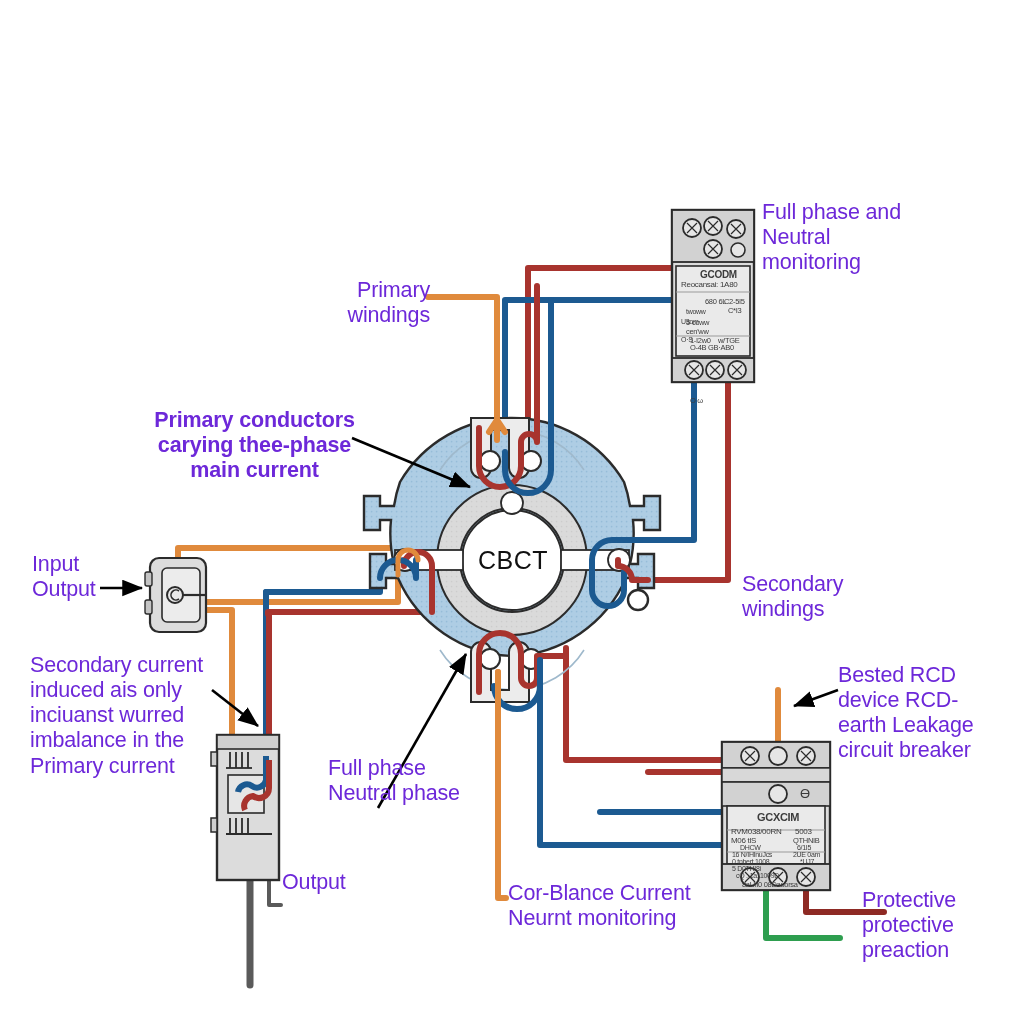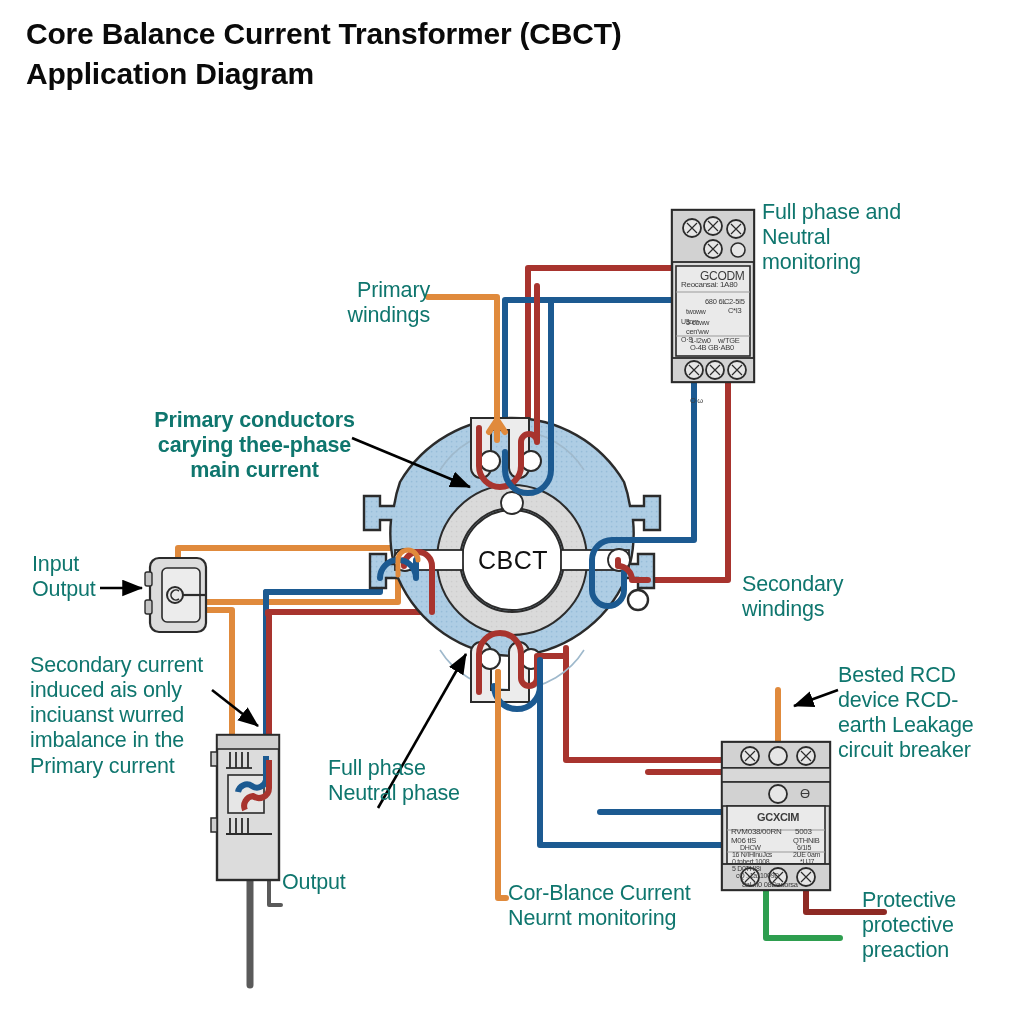--- a/index.html
+++ b/index.html
@@ -23,21 +23,21 @@
     line-height:1.34;
     letter-spacing:-0.2px;
     color:#0a0a0a;
     white-space:pre-line;
   }
 
   .lbl{
     position:absolute;
     font-size:21.5px;
     line-height:1.17;
-    color:#0f766e;
+    color:#6d28d9;
     white-space:pre-line;
     letter-spacing:-0.15px;
   }
   .lbl.c{text-align:center;}
   .lbl.r{text-align:right;}
   .lbl.l{text-align:left;}
 
   .corelabel{
     position:absolute;
     font-size:25px;
@@ -52,22 +52,20 @@
     letter-spacing:-0.3px;
     white-space:nowrap;
     transform-origin:left top;
   }
 </style>
 </head>
 <body>
 
 <div id="stage">
 
-  <div class="title">Core Balance Current Transformer (CBCT)
-Application Diagram</div>
 
   <svg id="svgroot" viewBox="0 0 1024 1024">
     <defs>
       <pattern id="coredots" width="5" height="5" patternUnits="userSpaceOnUse">
         <rect width="5" height="5" fill="#aecde4"></rect>
         <circle cx="1.6" cy="1.6" r="0.85" fill="#96bcd8"></circle>
       </pattern>
       <pattern id="innerdots" width="5" height="5" patternUnits="userSpaceOnUse">
         <rect width="5" height="5" fill="#dadada"></rect>
         <circle cx="1.6" cy="1.6" r="0.8" fill="#cccccc"></circle>
@@ -312,21 +310,21 @@
 device RCD-
 earth Leakage
 circuit breaker</div>
 
   <div class="lbl l" style="left:862px; top:888px; width:160px;">Protective
 protective
 preaction</div>
 
   <div class="corelabel" style="left:478px; top:546px;text-align:right;">CBCT</div>
 
-  <div class="devtext" style="left:700px; top:269px; font-size:12px; font-weight:normal;">GCODM</div>
+  <div class="devtext" style="left:700px; top:269px; font-size:10px; font-weight:bold;">GCODM</div>
   <div class="devtext" style="left:681px; top:280px; font-size:8px;">Reocansai: 1A80</div>
   <div class="devtext" style="left:681px; top:297px; font-size:7.5px;padding-left:24px;">680 6L</div>
   <div class="devtext" style="left:724px; top:297px; font-size:7.5px;">C2-5I5</div>
   <div class="devtext" style="left:728px; top:306px; font-size:7.5px;">C*I3</div>
   <div class="devtext" style="left:686px; top:308px; font-size:7px;">twoww</div>
   <div class="devtext" style="left:686px; top:318px; font-size:7.5px;">5-ccww</div>
   <div class="devtext" style="left:681px; top:318px; font-size:7px;">U3nm</div>
   <div class="devtext" style="left:686px; top:327px; font-size:7.5px;">cen'ww</div>
   <div class="devtext" style="left:690px; top:336px; font-size:7.5px;">1-I2w0</div>
   <div class="devtext" style="left:681px; top:336px; font-size:7px;">O·S</div>

